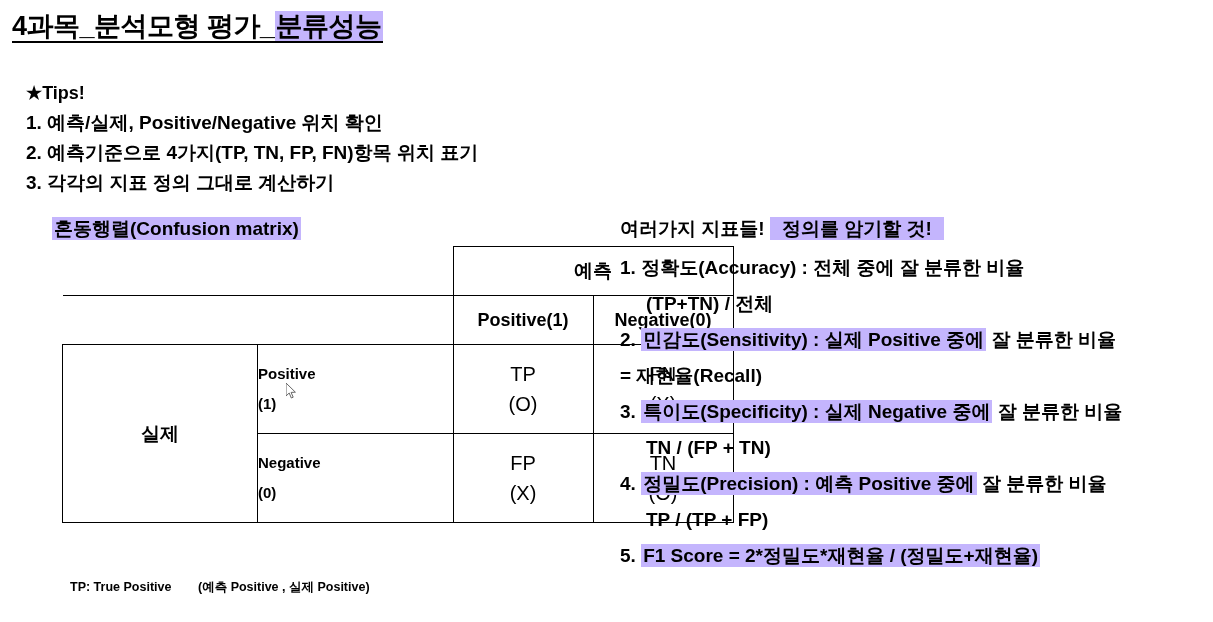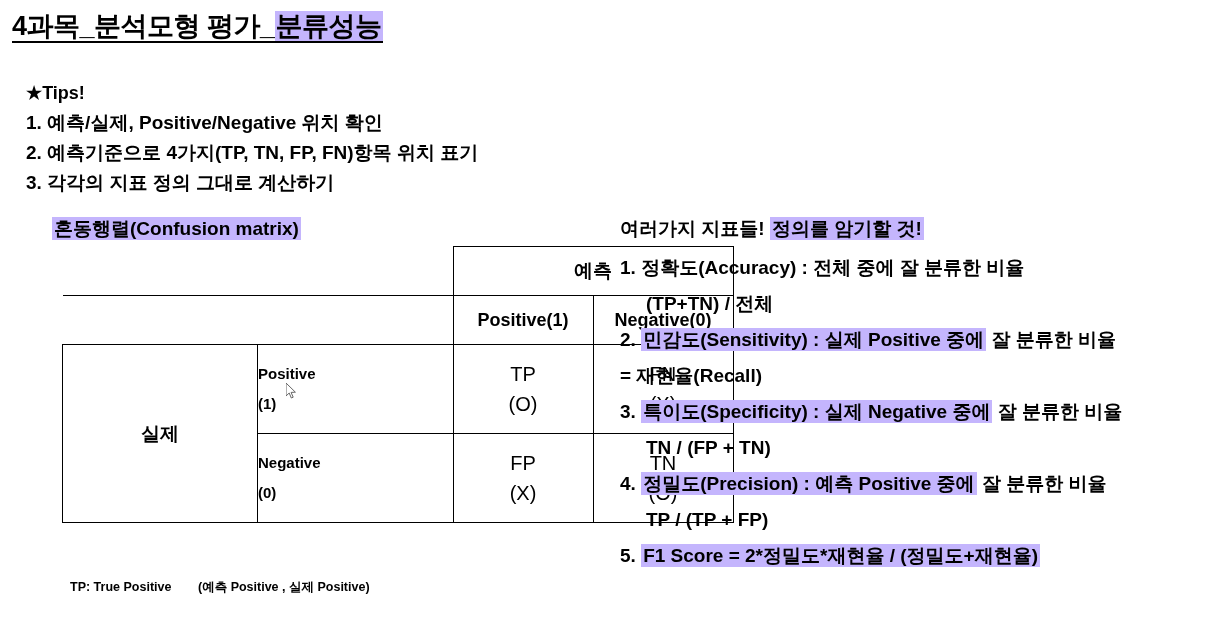--- a/index.html
+++ b/index.html
@@ -135,21 +135,21 @@
   #legend .term { display: inline-block; width: 128px; }
 
   
   #right-head {
     position: absolute;
     left: 620px;
     top: 216px;
     font-size: 19px;
     font-weight: bold;
   }
-  #right-head .hl { padding: 1px 2px; }
+  #right-head .hl { padding: 1px 12px; }
   #metrics {
     position: absolute;
     left: 620px;
     top: 250px;
     font-size: 19px;
     font-weight: bold;
     line-height: 36px;
     width: 590px;
   }
   #metrics .line { white-space: nowrap; }

